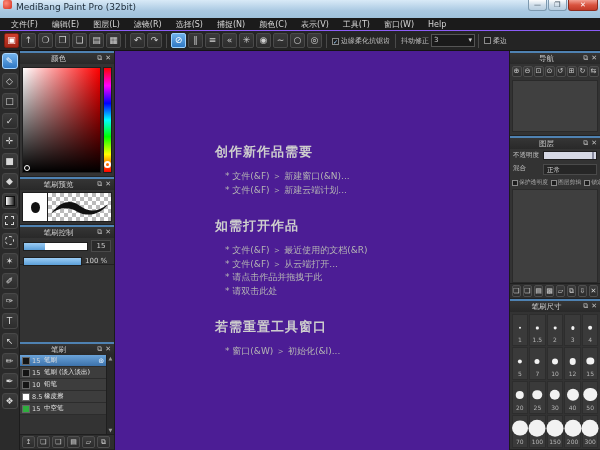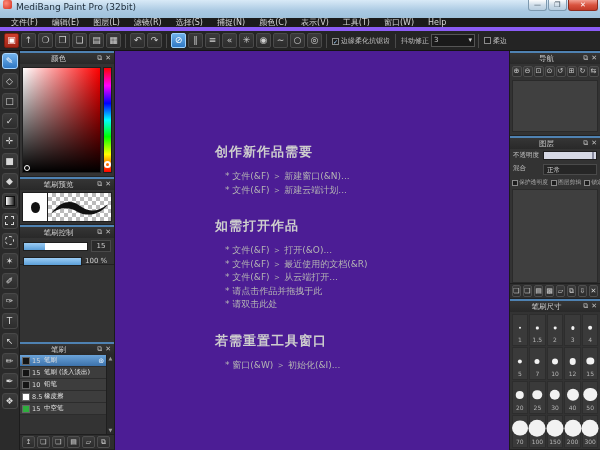--- a/index.html
+++ b/index.html
@@ -10,21 +10,21 @@
   
   .titlebar { height:18px; background:linear-gradient(#d9eaf7,#aac9e2 60%,#9fc2dc); display:flex; align-items:flex-start; padding-left:3px; position:relative; }
   .appicon { width:9px; height:9px; border-radius:2px; background:radial-gradient(circle at 35% 35%, #ff8a7a, #d22f1e); margin-right:4px; }
   .apptitle { font-size:9px; color:#1c2b38; line-height:14px; white-space:nowrap; }
   .winbtns { position:absolute; right:2px; top:0; display:flex; }
   .winbtn { height:11px; width:19px; font-size:7px; line-height:10px; text-align:center; color:#3a4a58;
             background:linear-gradient(#fdfdfd,#cfdde9 50%,#b7cddf); border:1px solid #7e9ab0; border-top:none; border-radius:0 0 3px 3px; margin-left:1px; }
   .winbtn.close { width:30px; background:linear-gradient(#f2a093,#d9533f 50%,#c23a28); color:#fff; border-color:#8e2d1f; }
 
   
-  .menubar { height:13px; background:#1b1b1b; display:flex; align-items:center; padding-left:4px; border-bottom:4px solid #8b5cf6; }
+  .menubar { height:13px; background:#1b1b1b; display:flex; align-items:center; padding-left:4px; border-bottom:1px solid #8b5cf6; }
   .menu-item { font-size:8px; color:#d6d6d6; padding:0 7px; line-height:13px; white-space:nowrap; }
 
   
   .toolbar { height:20px; background:#242424; display:flex; align-items:center; padding-left:3px; border-bottom:1px solid #141414; }
   .tbtn { width:15px; height:15px; margin:0 1px; background:linear-gradient(#3a3a3a,#2c2c2c); border:1px solid #4a4a4a; border-radius:2px;
           color:#cfcfcf; font-size:9px; line-height:13px; text-align:center; overflow:hidden; }
   .tbtn.red { background:linear-gradient(#d0402e,#a32617); border-color:#7e1d10; color:#fff; }
   .tbtn.sel { background:linear-gradient(#6fb1e8,#2f78c4); border-color:#9ed2ff; color:#fff; }
   .vsep { width:1px; height:14px; background:#4a4a4a; margin:0 3px; }
   .tb-label { font-size:7px; color:#c0c0c0; white-space:nowrap; margin:0 2px; }
@@ -325,21 +325,20 @@
 
     <div class="canvas">
       <div id="welcome">
           <div class="wsec">
             <div class="whead">创作新作品需要</div>
             <div class="witem">* 文件(&amp;F) ＞ 新建窗口(&amp;N)...</div>
             <div class="witem">* 文件(&amp;F) ＞ 新建云端计划...</div>
           </div>
           <div class="wsec">
             <div class="whead">如需打开作品</div>
-            <div class="witem">* 文件(&amp;F) ＞ 打开(&amp;O)...</div>
             <div class="witem">* 文件(&amp;F) ＞ 最近使用的文档(&amp;R)</div>
             <div class="witem">* 文件(&amp;F) ＞ 从云端打开...</div>
             <div class="witem">* 请点击作品并拖拽于此</div>
             <div class="witem">* 请双击此处</div>
           </div>
           <div class="wsec">
             <div class="whead">若需重置工具窗口</div>
             <div class="witem">* 窗口(&amp;W) ＞ 初始化(&amp;I)...</div>
           </div>
         </div>

